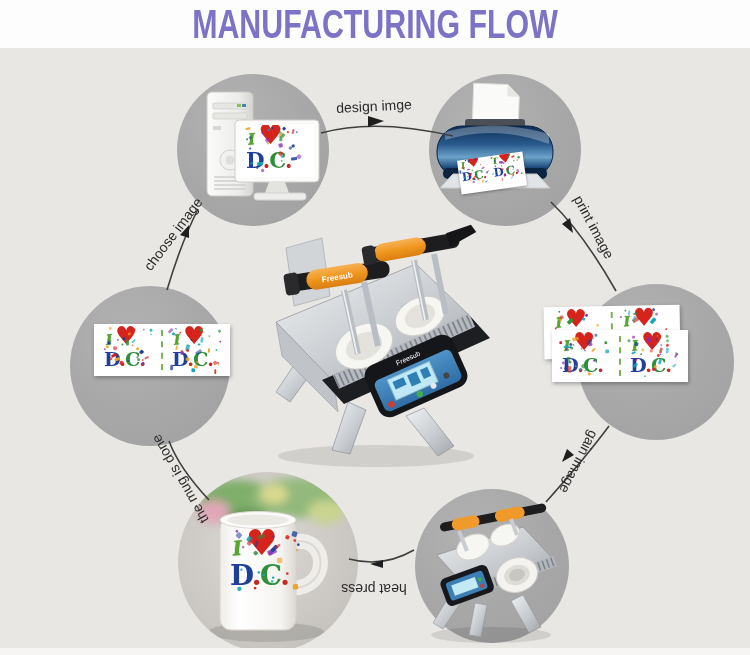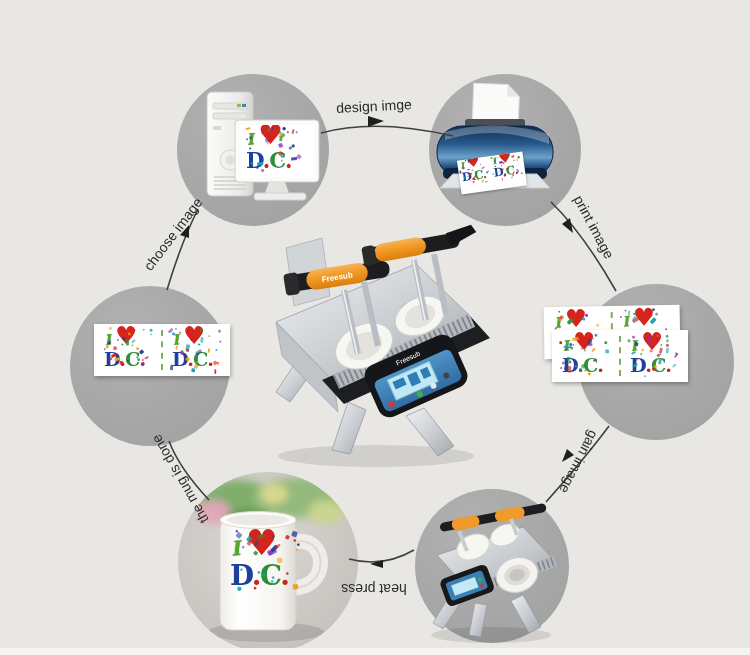--- a/index.html
+++ b/index.html
@@ -58,20 +58,23 @@
   .minisheet .dcu{transform:scale(.55);transform-origin:top left;left:1px;top:-2px;}
   .minisheet .dcu:nth-child(2){left:33px;}
   #c-mug .dcu.big{left:48px;top:58px;transform:scale(1.32);transform-origin:top left;z-index:3;}
   .machine-wrap{position:absolute;z-index:4;}
 </style>
 </head>
 <body>
 
 <div id="app">
 
+  <div class="hdr">
+    <div class="title" id="pgtitle" style="color: rgb(124, 115, 199);">MANUFACTURING FLOW</div>
+  </div>
 
   <div class="circle" id="c-computer">
     <svg width="152" height="152" viewBox="0 0 152 152">
       <defs>
         <linearGradient id="twr" x1="0" y1="0" x2="1" y2="0">
           <stop offset="0" stop-color="#fbfbfa"></stop>
             <stop offset=".7" stop-color="#ececea"></stop>
             <stop offset="1" stop-color="#d4d4d1"></stop>
         </linearGradient>
       </defs>

